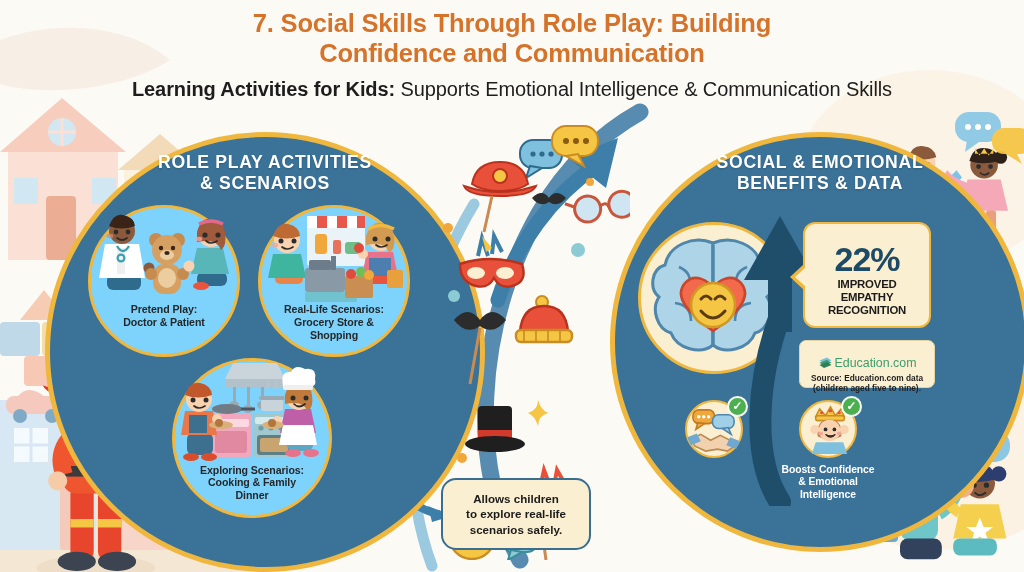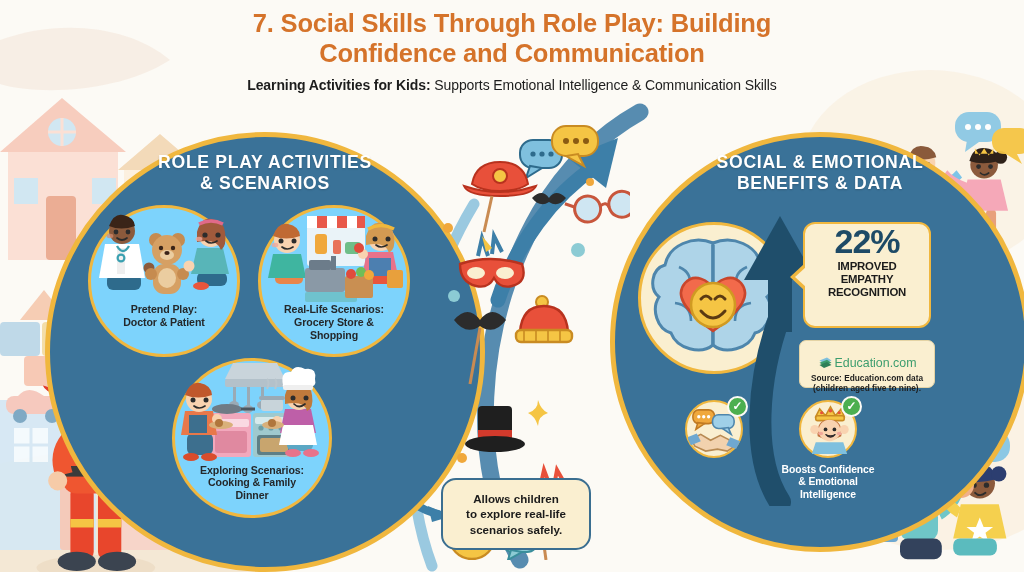--- a/index.html
+++ b/index.html
@@ -14,21 +14,21 @@
   
   .bg-svg{position:absolute;inset:0;width:1024px;height:572px;}
 
   
   .header{position:absolute;top:8px;left:0;width:1024px;text-align:center;z-index:20;}
   .title{
     font-size:25.5px;font-weight:bold;color:#D5732A;line-height:1.18;
     letter-spacing:-0.2px;margin:0;padding:0 90px;
   }
   .subtitle{
-    margin-top:9px;font-size:14px;color:#1D1D1D;line-height:1.2;
+    margin-top:9px;font-size:20px;color:#1D1D1D;line-height:1.2;
     letter-spacing:-0.1px;
   }
   .subtitle .lead{font-weight:bold;}
   .subtitle .rest{font-weight:normal;}
 
   
   .circle{
     position:absolute;border-radius:50%;
     background:#3A7298;border:5px solid #F0B73E;
     box-sizing:border-box;z-index:6;
@@ -67,21 +67,21 @@
   .brain-medallion{
     position:absolute;left:638px;top:222px;width:152px;height:152px;
     border-radius:50%;background:#FAEFD0;border:3px solid #F0B73E;
     box-sizing:border-box;z-index:10;
   }
 
   
   .stat-card{
     position:absolute;left:803px;top:222px;width:128px;height:106px;
     background:#FAEFD0;border:2.5px solid #F0B73E;border-radius:12px;
-    z-index:12;box-sizing:border-box;text-align:center;padding-top:0;
+    z-index:12;box-sizing:border-box;text-align:center;padding-top:18px;
   }
   .stat-card:before{
     content:"";position:absolute;left:-15px;top:40px;
     border-top:13px solid transparent;border-bottom:13px solid transparent;
     border-right:14px solid #F0B73E;
   }
   .stat-card:after{
     content:"";position:absolute;left:-10px;top:43px;
     border-top:10px solid transparent;border-bottom:10px solid transparent;
     border-right:11px solid #FAEFD0;

